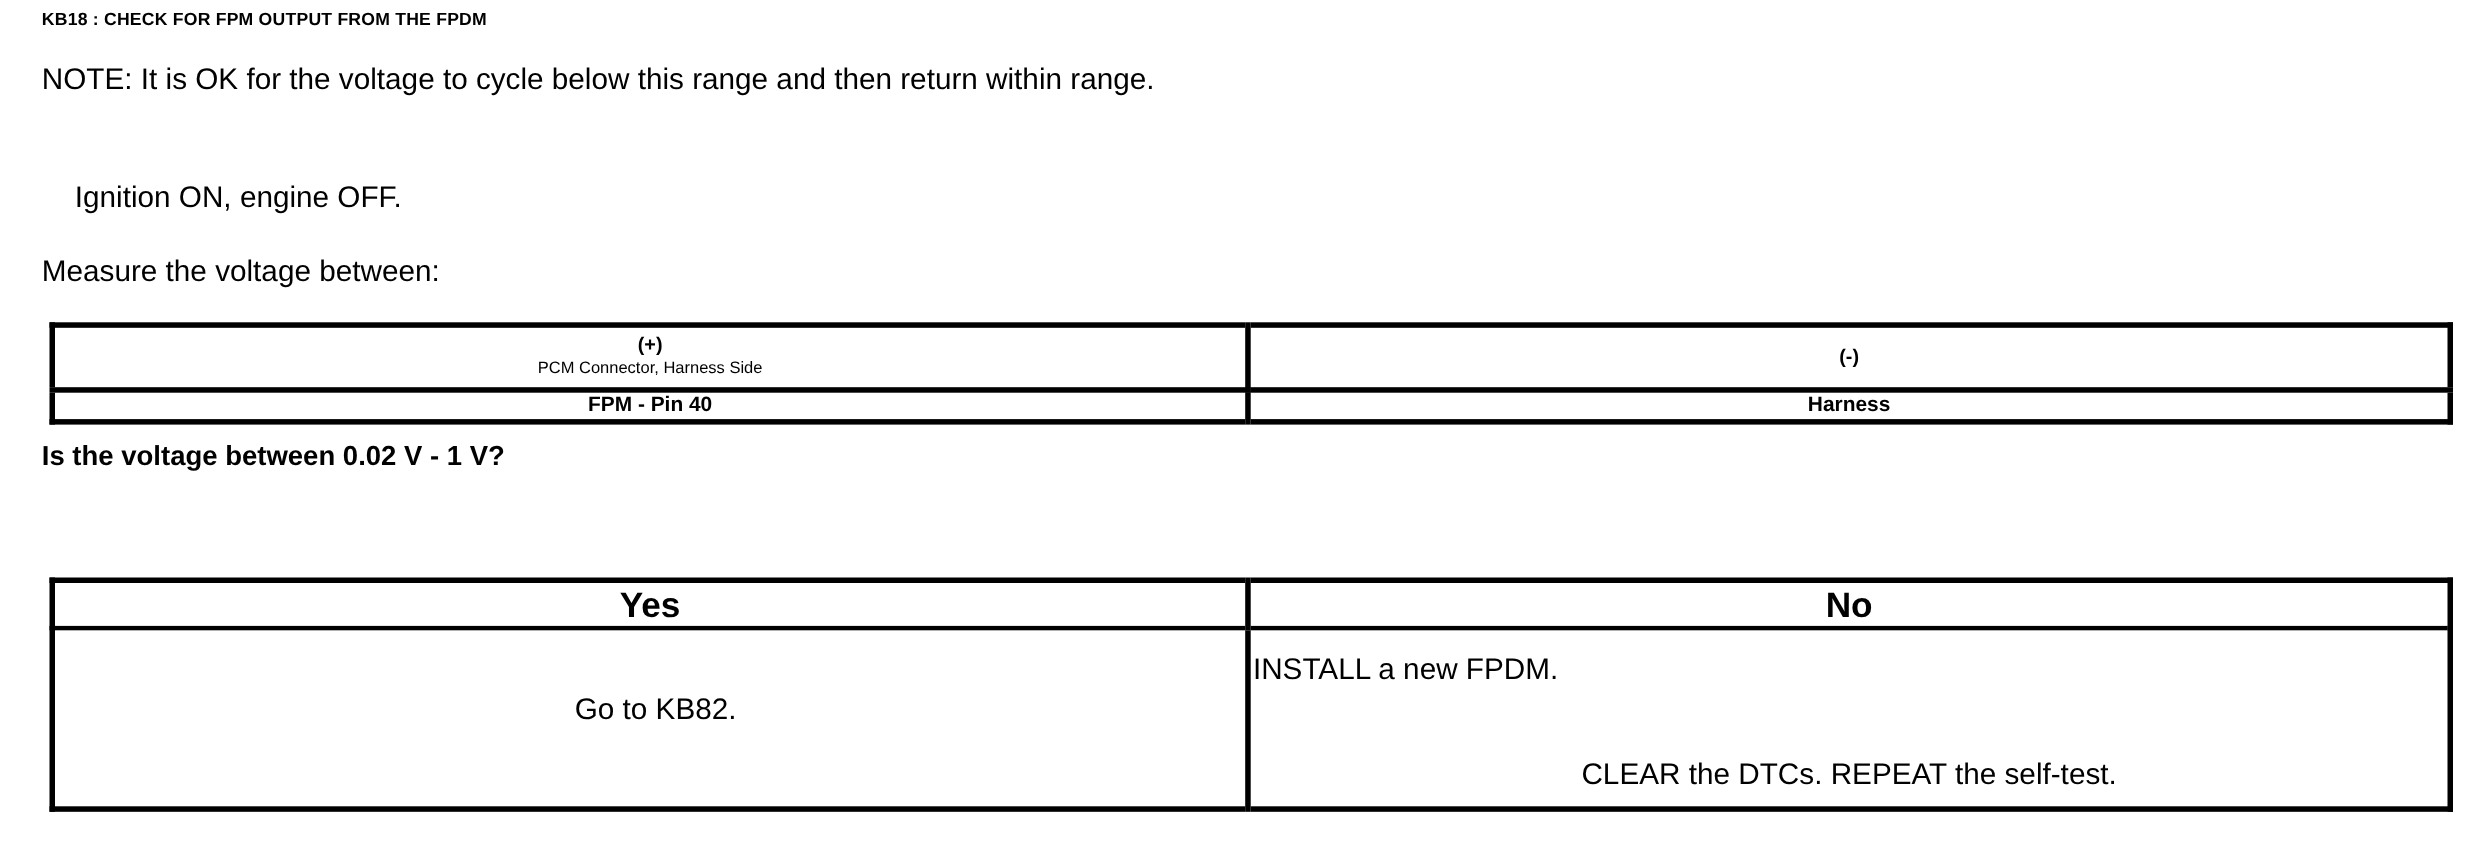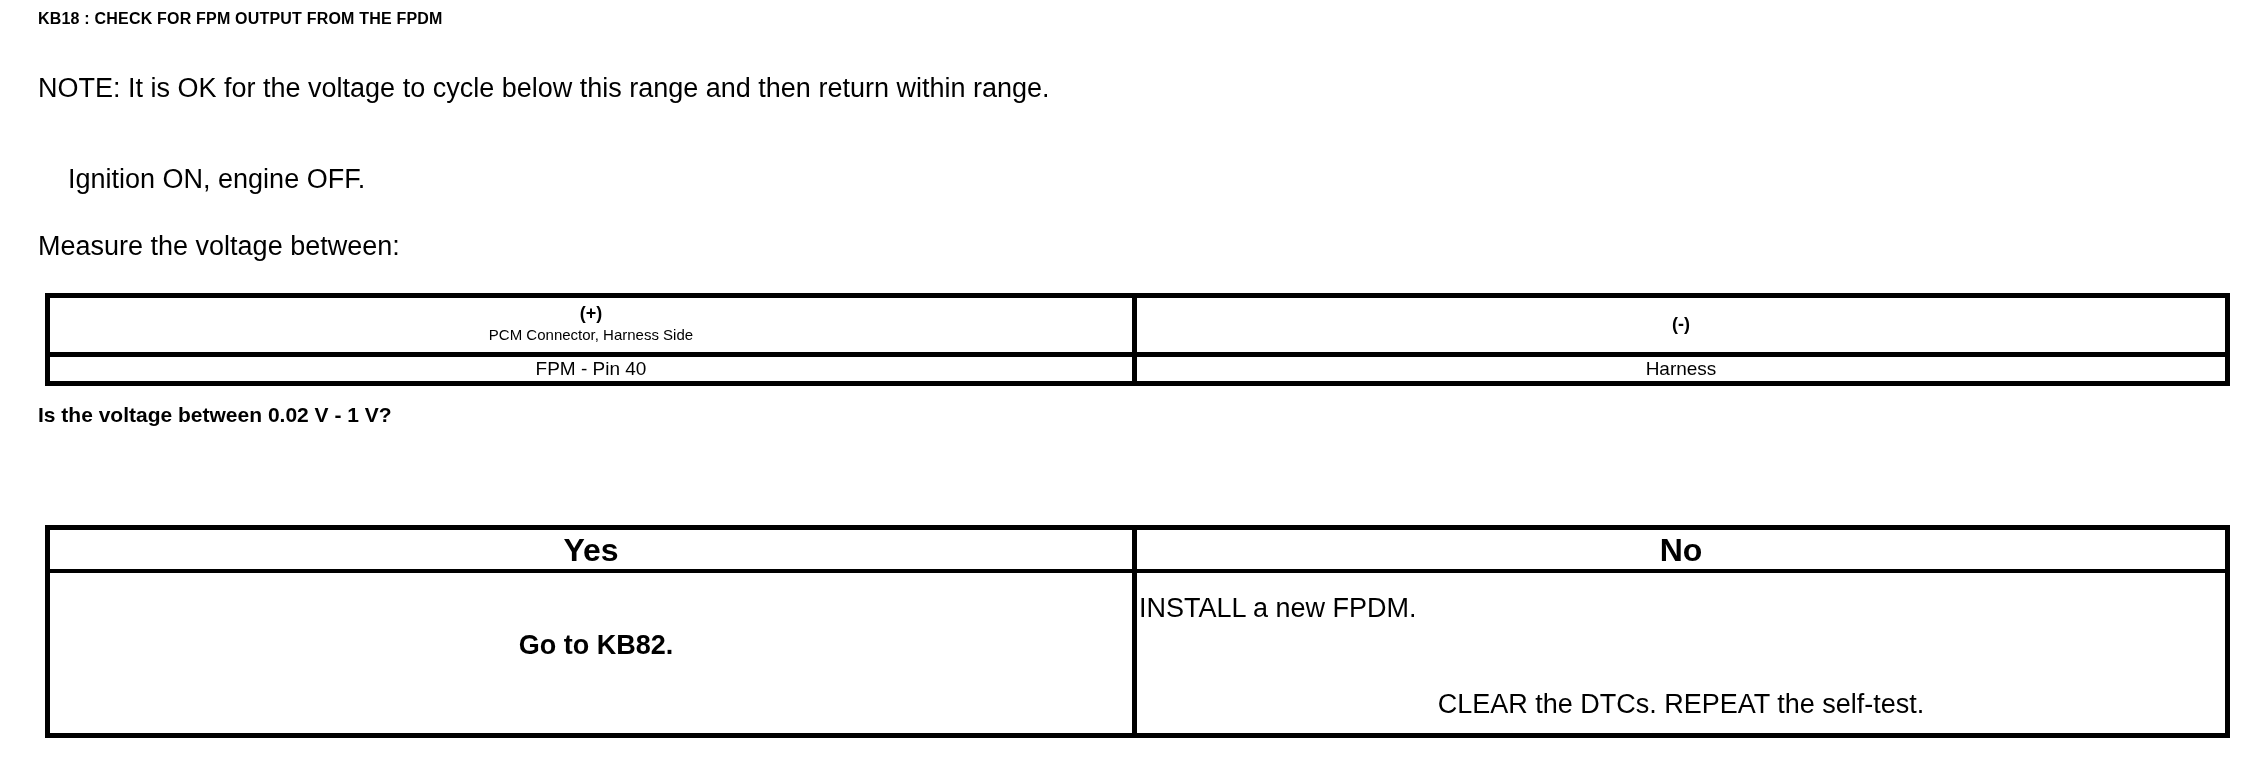--- a/index.html
+++ b/index.html
@@ -35,30 +35,30 @@
     line-height: 28px;
   }
   .body-line {
     position: absolute;
     left: 38px;
     font-size: 27px;
     font-weight: normal;
     white-space: nowrap;
     line-height: 32px;
   }
-  .body-line.l1 { top: 56px; margin-top: 16px; }
+  .body-line.l1 { top: 56px; }
   .body-line.l2 { top: 111px; }
   .body-line.l3 { top: 163px; margin-left: 30px; }
   .body-line.l4 { top: 230px; }
 
   .question-line {
     position: absolute;
     left: 38px;
     top: 400px;
-    font-size: 21px;
+    font-size: 25px;
     font-weight: bold;
     white-space: nowrap;
     line-height: 30px;
   }
 
   
   .doc-table {
     position: absolute;
     border-collapse: collapse;
     table-layout: fixed;
@@ -99,21 +99,21 @@
   }
   .terminal-desc {
     display: block;
     font-size: 15px;
     font-weight: normal;
     line-height: 22px;
   }
   .cell-value {
     display: block;
     font-size: 19px;
-    font-weight: normal;
+    font-weight: bold;
     line-height: 22px;
   }
 
   
   #decision-table {
     left: 45px;
     top: 525px;
     width: 2185px;
     height: 213px;
   }
@@ -136,21 +136,20 @@
     height: 100%;
     text-align: center;
     font-size: 27px;
     line-height: 32px;
   }
   .yes-body .yes-text {
     position: absolute;
     left: 10px; right: 0;
     top: 56px;
     text-align: center;
-    font-weight: bold;
   }
   .no-body {
     position: relative;
     height: 100%;
     font-size: 27px;
     line-height: 32px;
     margin-top: 16px;
   }
   .no-body .no-line-1 {
     position: absolute;

